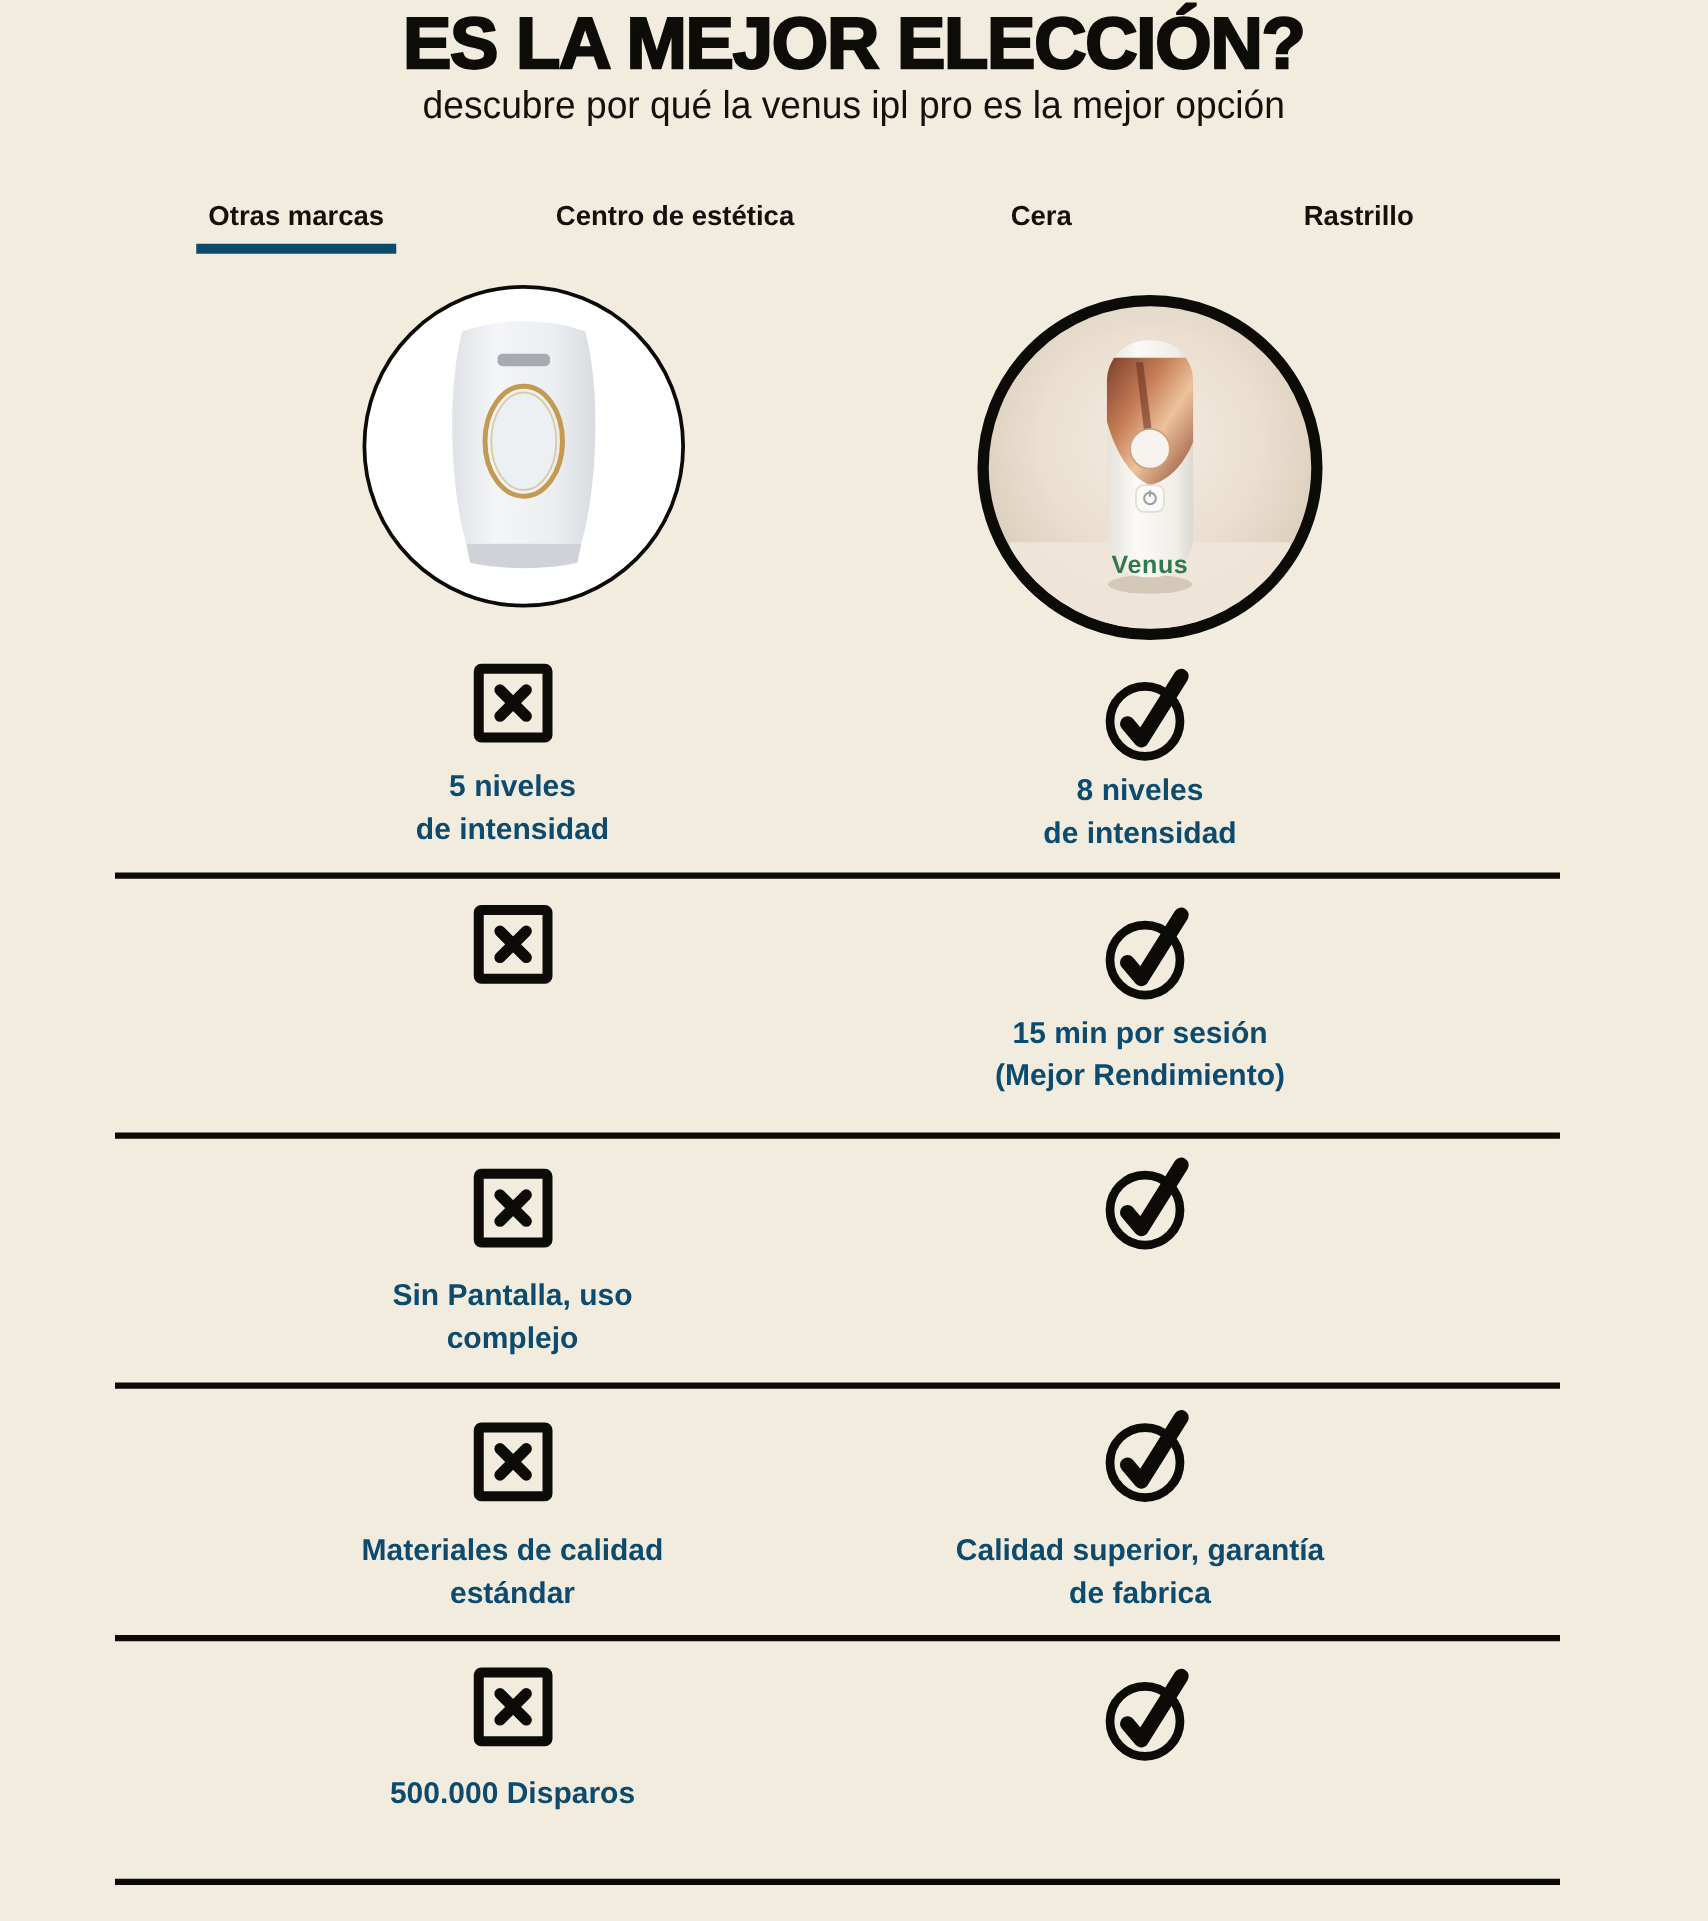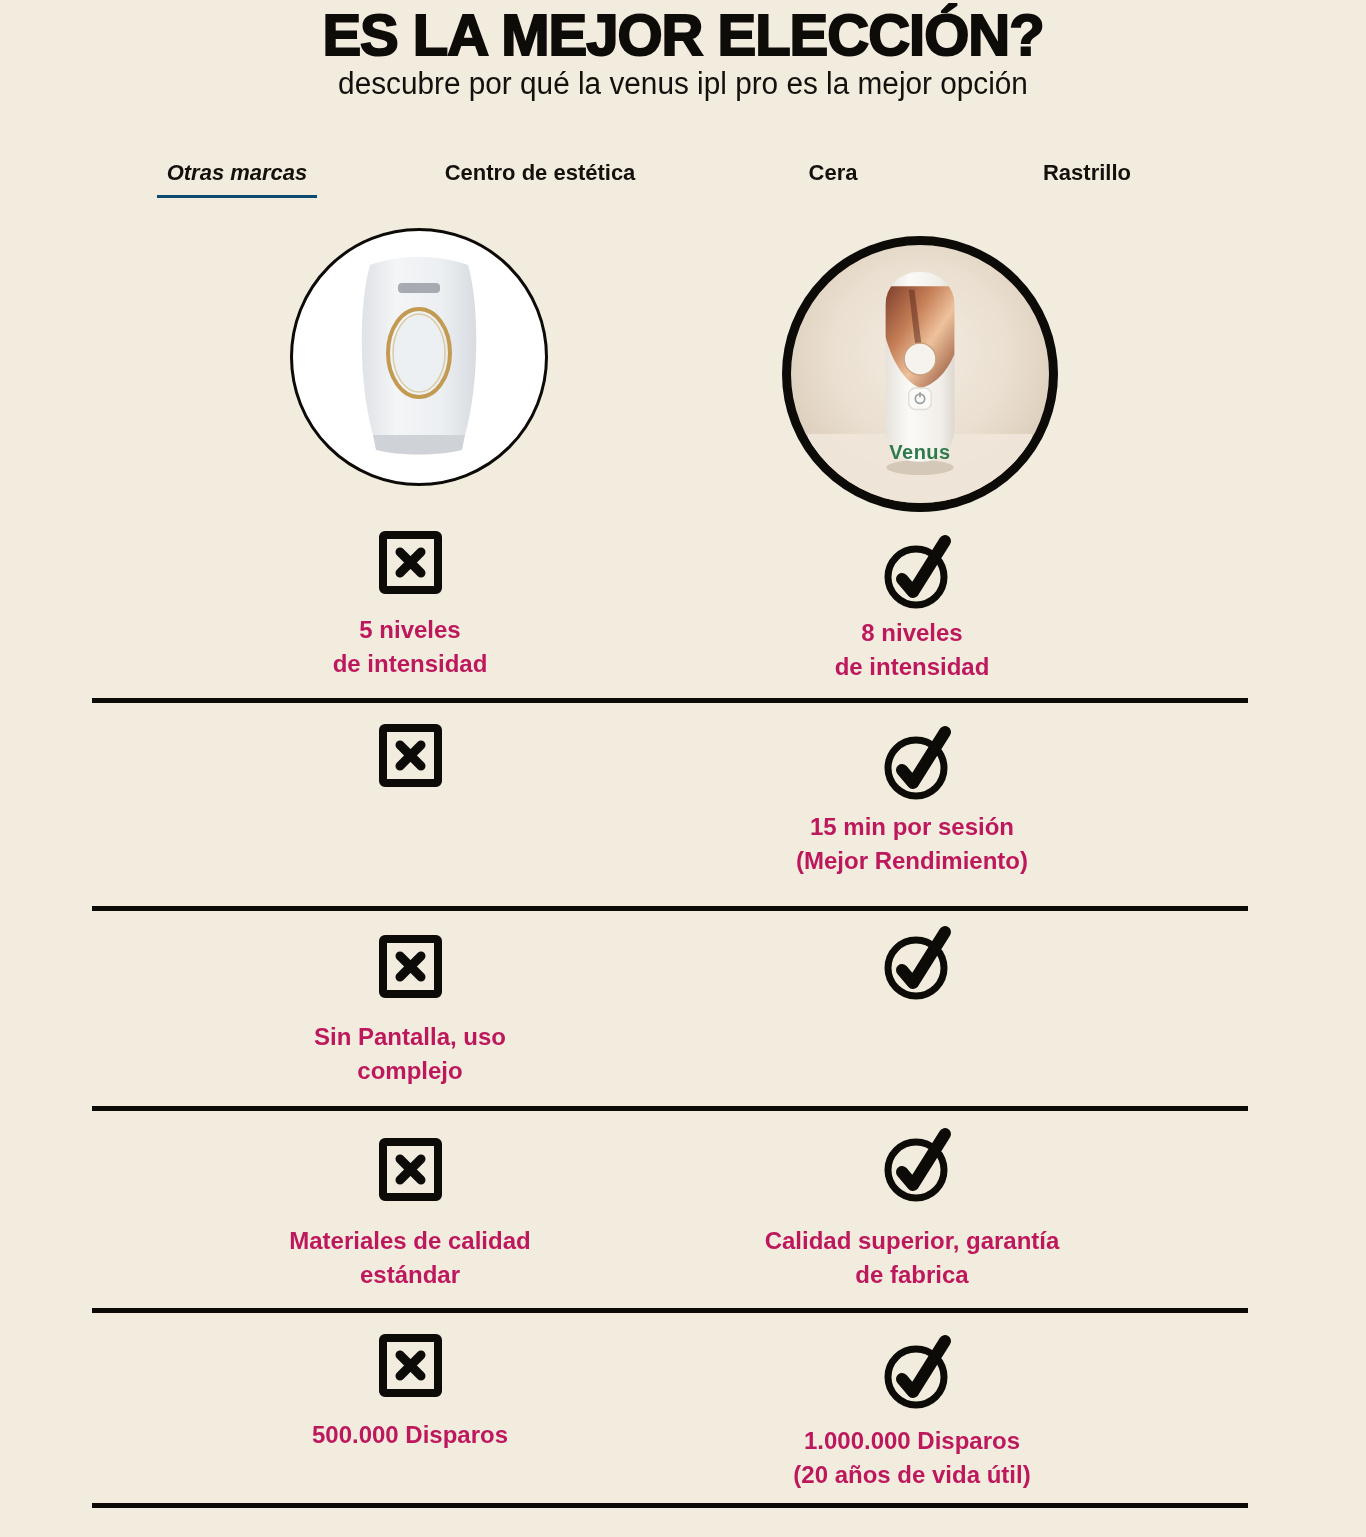--- a/index.html
+++ b/index.html
@@ -11,40 +11,40 @@
     font-size:58px;line-height:62px;font-weight:700;letter-spacing:-1px;color:#0e0c09;
     -webkit-text-stroke:2px #0e0c09;
   }
   .subtitle{
     position:absolute;top:66px;left:0;width:100%;text-align:center;
     font-size:31px;line-height:36px;font-weight:400;color:#14110d;letter-spacing:0px;
     transform:scaleX(.96);transform-origin:50% 50%;
   }
 
   .hdr{position:absolute;top:160px;width:220px;text-align:center;font-size:22px;font-weight:700;color:#14110d;}
-  .hdr .underlined{display:inline-block;padding:0 10px 9px 10px;border-bottom:3px solid #0c4a6e;font-style:italic;}
+  .hdr .underlined{display:inline-block;padding:0 10px 9px 10px;border-bottom:8px solid #0c4a6e;}
 
   .circle{position:absolute;border-radius:50%;overflow:hidden;box-sizing:border-box;}
   .circle-left{left:290px;top:228px;width:258px;height:258px;background:#ffffff;border:3px solid #0d0b08;}
   .circle-right{
     left:782px;top:236px;width:276px;height:276px;border:9px solid #0d0b08;
     background:radial-gradient(circle at 50% 42%, #f4ece1 0%, #eadfd0 45%, #d9cab7 80%, #cbbaa5 100%);
   }
   .circle svg{position:absolute;left:0;top:0;width:100%;height:100%;}
   .venus-label{
     position:absolute;left:0;top:196px;width:100%;text-align:center;
     font-size:20px;font-weight:700;color:#2e7a4b;letter-spacing:.5px;
   }
 
   .xicon{position:absolute;left:378px;width:65px;height:65px;}
   .cicon{position:absolute;left:882px;width:80px;height:80px;}
 
   .cell{
     position:absolute;width:500px;text-align:center;white-space:pre-line;
-    font-size:24px;line-height:34px;font-weight:700;color:#be185d;
+    font-size:24px;line-height:34px;font-weight:700;color:#0c4a6e;
   }
   .cell.left{left:160px;}
   .cell.right{left:662px;}
 
   .divider{position:absolute;left:92px;width:1156px;height:5px;background:#0c0a07;}
 </style>
 </head>
 <body>
 
 <div class="canvas">
@@ -192,17 +192,15 @@
         <path d="M22 22 L43 43 M43 22 L22 43" stroke="#0d0b08" stroke-width="9" stroke-linecap="round"></path>
       </svg>
   </div>
   <div class="cell left" style="top:1418px;">500.000 Disparos</div>
   <div class="cicon" style="top:1331px;">
     <svg viewBox="0 0 80 80">
         <circle cx="34" cy="46" r="28" fill="none" stroke="#0d0b08" stroke-width="7"></circle>
         <path d="M20 48 L31 61 L63 10" fill="none" stroke="#0d0b08" stroke-width="12" stroke-linecap="round" stroke-linejoin="round"></path>
       </svg>
   </div>
-  <div class="cell right" style="top:1424px;">1.000.000 Disparos
-(20 años de vida útil)</div>
   <div class="divider" style="top:1503px;"></div>
 
 </div>
 
 </body></html>

